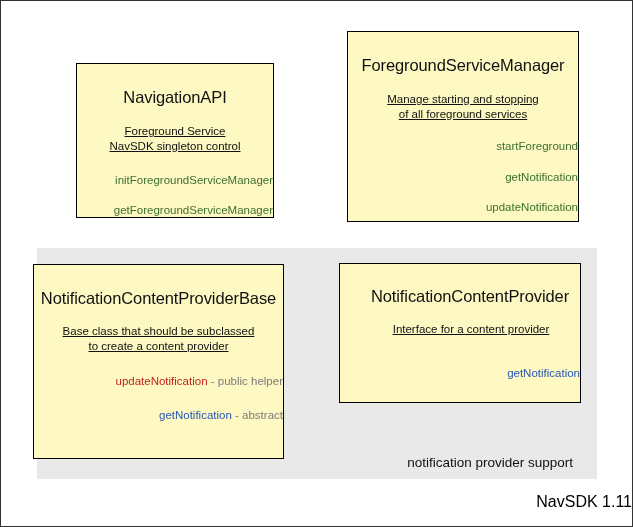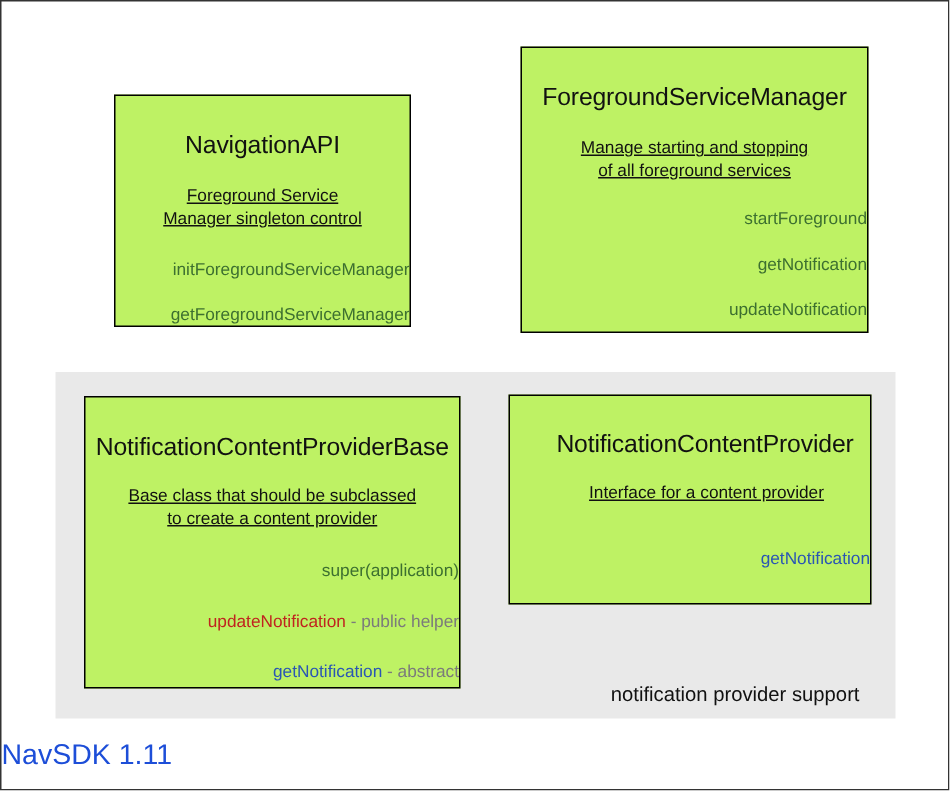--- a/index.html
+++ b/index.html
@@ -35,21 +35,21 @@
     right: 24px;
     bottom: 9px;
     font-size: 13.5px;
     color: #111111;
     white-space: nowrap;
   }
 
   
   .class-box {
     position: absolute;
-    background: #bef264;
+    background: #fef9c3;
     border: 1.6px solid #000000;
     box-sizing: border-box;
     text-align: center;
   }
   .class-title {
     font-size: 16.5px;
     color: #111111;
     font-weight: normal;
     white-space: nowrap;
     letter-spacing: -0.1px;
@@ -86,59 +86,59 @@
 
   #box-foreground-service-manager {
     left: 346px; top: 30px;  width: 232px; height: 191px;
   }
   #box-foreground-service-manager .class-title { margin-top: 24px; }
   #box-foreground-service-manager .class-desc  { margin-top: 17px; }
   #box-foreground-service-manager .methods     { margin-top: 20px; padding-left: 14px; }
   #box-foreground-service-manager .method + .method { margin-top: 19px; }
 
   #box-notification-content-provider-base {
-    left: 55px;  top: 263px; width: 251px; height: 195px;
+    left: 32px;  top: 263px; width: 251px; height: 195px;
   }
   #box-notification-content-provider-base .class-title { margin-top: 24px; }
   #box-notification-content-provider-base .class-desc  { margin-top: 16px; }
   #box-notification-content-provider-base .methods     { margin-top: 23px; padding-left: 21px; }
   #box-notification-content-provider-base .method + .method { margin-top: 22px; }
 
   #box-notification-content-provider {
     left: 338px; top: 262px; width: 242px; height: 140px;
   }
   #box-notification-content-provider .class-title { margin-top: 23px; padding-left: 20px; }
   #box-notification-content-provider .class-desc  { margin-top: 16px; padding-left: 22px; }
   #box-notification-content-provider .methods     { margin-top: 31px; padding-left: 20px; }
 
   
   .caption {
     position: absolute;
     left: 0;
     right: 0;
     top: 492px;
-    text-align: left;
-    font-size: 19px;
-    color: #1d4ed8;
+    text-align: right;
+    font-size: 16px;
+    color: #000000;
   }
 </style>
 </head>
 <body>
 
 <div id="canvas">
 
   <div class="group-panel">
     <div class="group-label">notification provider support</div>
   </div>
 
   <div class="class-box" id="box-navigation-api">
     <div class="class-title">NavigationAPI</div>
     <div class="class-desc">
       <div>Foreground Service</div>
-      <div>Manager singleton control</div>
+      <div>NavSDK singleton control</div>
     </div>
     <div class="methods">
       <div class="method"><span class="m-green">initForegroundServiceManager</span><span class="m-note"></span></div>
       <div class="method"><span class="m-green">getForegroundServiceManager</span><span class="m-note"></span></div>
     </div>
   </div>
 
   <div class="class-box" id="box-foreground-service-manager">
     <div class="class-title">ForegroundServiceManager</div>
     <div class="class-desc">
@@ -152,21 +152,20 @@
     </div>
   </div>
 
   <div class="class-box" id="box-notification-content-provider-base">
     <div class="class-title">NotificationContentProviderBase</div>
     <div class="class-desc">
       <div>Base class that should be subclassed</div>
       <div>to create a content provider</div>
     </div>
     <div class="methods">
-      <div class="method"><span class="m-green">super(application)</span><span class="m-note"></span></div>
       <div class="method"><span class="m-red">updateNotification</span><span class="m-note"> - public helper</span></div>
       <div class="method"><span class="m-blue">getNotification</span><span class="m-note"> - abstract</span></div>
     </div>
   </div>
 
   <div class="class-box" id="box-notification-content-provider">
     <div class="class-title">NotificationContentProvider</div>
     <div class="class-desc">
       <div>Interface for a content provider</div>
     </div>

